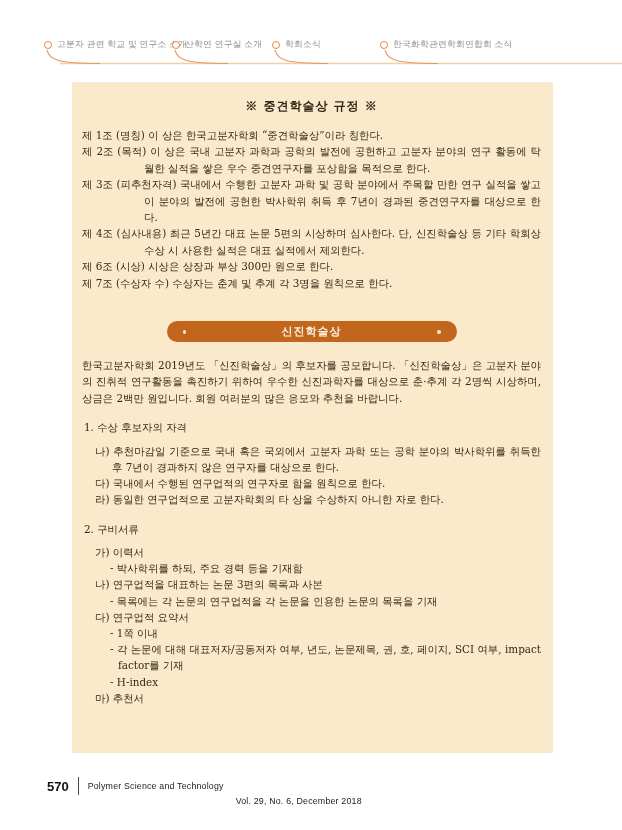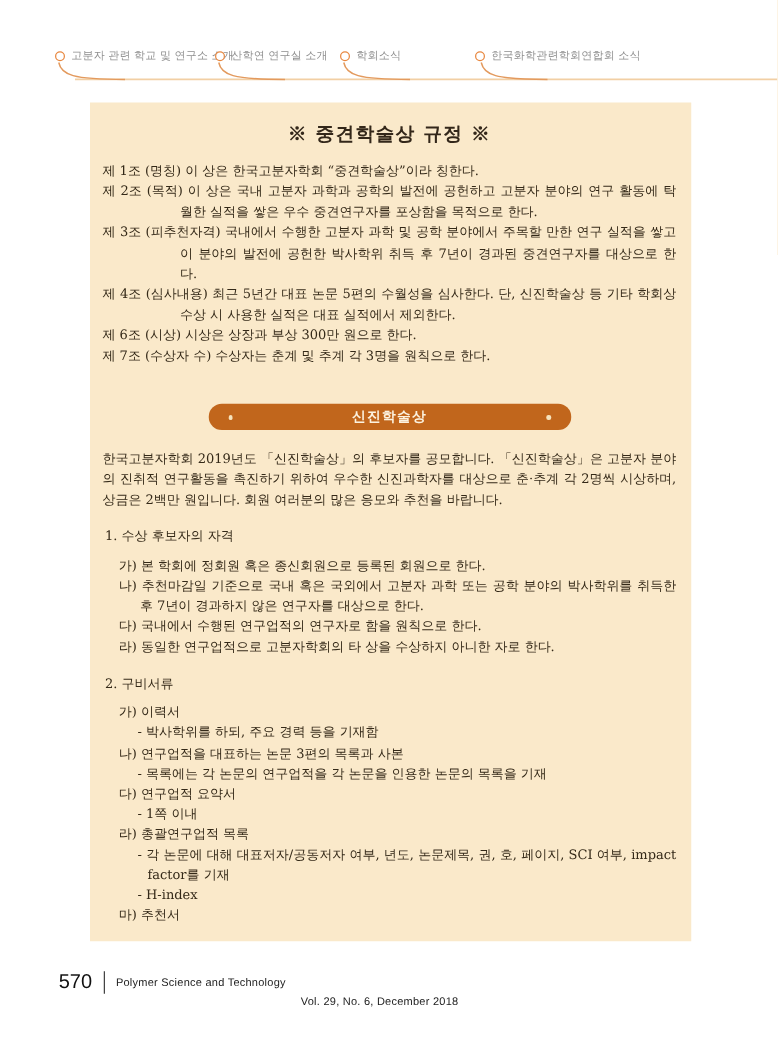--- a/index.html
+++ b/index.html
@@ -25,21 +25,21 @@
   .nav-item:nth-child(3){left:272px;}
   .nav-item:nth-child(4){left:380px;}
   .nav-deco{position:absolute;top:0;left:0;pointer-events:none;}
   
   .box{
     position:absolute;left:72px;top:82px;width:481px;height:671px;
     background:#fae9ca;box-sizing:border-box;
     padding:12px 12px 0 10px;
   }
   .reg-title{
-    text-align:center;font-weight:bold;font-size:15px;
+    text-align:center;font-weight:bold;font-size:12px;
     margin:4px 0 12px 0;letter-spacing:1px;color:#33271a;
   }
   .article{
     margin:0;padding-left:62px;text-indent:-62px;
     font-size:10.4px;line-height:16.4px;text-align:justify;
   }
   
   .banner{
     position:relative;width:290px;height:21px;margin:30px auto 15px auto;
     background:#c1661c;border-radius:12px;
@@ -70,21 +70,21 @@
   .sec-sub{
     margin:0 0 0 28px;padding-left:8px;text-indent:-8px;
     font-size:10.4px;line-height:16.2px;text-align:justify;
   }
   
   .footer{
     position:absolute;left:47px;top:776px;height:20px;
     display:flex;align-items:center;
     font-family:"Liberation Sans","DejaVu Sans",sans-serif;
   }
-  .footer-page{font-weight:normal;font-size:16px;color:#111;}
+  .footer-page{font-weight:bold;font-size:13px;color:#111;}
   .footer-sep{
     display:inline-block;width:1px;height:18px;background:#444;
     margin:0 9px 0 9px;
   }
   .footer-journal{font-size:8.8px;color:#222;letter-spacing:0.2px;}
   .footer-issue{font-size:8.8px;color:#222;margin-left:12px;letter-spacing:0.2px;margin-top:30px;}
 </style>
 </head>
 <body>
 
@@ -115,49 +115,47 @@
   <path d="M 385 50 C 387 60, 396 63.5, 438 63.5" stroke="#e39a5e" stroke-width="1.2" fill="none"></path>
 </svg>
 
 <div class="box">
 
   <p class="reg-title">※ 중견학술상 규정 ※</p>
 
   <p class="article">제 1조 (명칭) 이 상은 한국고분자학회 “중견학술상”이라 칭한다.</p>
   <p class="article">제 2조 (목적) 이 상은 국내 고분자 과학과 공학의 발전에 공헌하고 고분자 분야의 연구 활동에 탁월한 실적을 쌓은 우수 중견연구자를 포상함을 목적으로 한다.</p>
   <p class="article">제 3조 (피추천자격) 국내에서 수행한 고분자 과학 및 공학 분야에서 주목할 만한 연구 실적을 쌓고 이 분야의 발전에 공헌한 박사학위 취득 후 7년이 경과된 중견연구자를 대상으로 한다.</p>
-  <p class="article">제 4조 (심사내용) 최근 5년간 대표 논문 5편의 수월성을 심사한다. 단, 신진학술상 등 기타 학회상 수상 시 사용한 실적은 대표 실적에서 제외한다.</p>
+  <p class="article">제 4조 (심사내용) 최근 5년간 대표 논문 5편의 시상하며 심사한다. 단, 신진학술상 등 기타 학회상 수상 시 사용한 실적은 대표 실적에서 제외한다.</p>
   <p class="article">제 6조 (시상) 시상은 상장과 부상 300만 원으로 한다.</p>
   <p class="article">제 7조 (수상자 수) 수상자는 춘계 및 추계 각 3명을 원칙으로 한다.</p>
 
   <div class="banner">
     <span class="banner-dot left"></span>
     <span class="banner-label">신진학술상</span>
     <span class="banner-dot right"></span>
   </div>
 
   <p class="intro">한국고분자학회 2019년도 「신진학술상」의 후보자를 공모합니다. 「신진학술상」은 고분자 분야의 진취적 연구활동을 촉진하기 위하여 우수한 신진과학자를 대상으로 춘·추계 각 2명씩 시상하며, 상금은 2백만 원입니다. 회원 여러분의 많은 응모와 추천을 바랍니다.</p>
 
   <p class="sec-heading">1. 수상 후보자의 자격</p>
   <div class="sec-items">
-    <p class="sec-item">가) 본 학회에 정회원 혹은 종신회원으로 등록된 회원으로 한다.</p>
     <p class="sec-item">나) 추천마감일 기준으로 국내 혹은 국외에서 고분자 과학 또는 공학 분야의 박사학위를 취득한 후 7년이 경과하지 않은 연구자를 대상으로 한다.</p>
     <p class="sec-item">다) 국내에서 수행된 연구업적의 연구자로 함을 원칙으로 한다.</p>
     <p class="sec-item">라) 동일한 연구업적으로 고분자학회의 타 상을 수상하지 아니한 자로 한다.</p>
   </div>
 
   <p class="sec-heading">2. 구비서류</p>
   <div class="sec-items">
     <p class="sec-item">가) 이력서</p>
     <p class="sec-sub">- 박사학위를 하되, 주요 경력 등을 기재함</p>
     <p class="sec-item">나) 연구업적을 대표하는 논문 3편의 목록과 사본</p>
     <p class="sec-sub">- 목록에는 각 논문의 연구업적을 각 논문을 인용한 논문의 목록을 기재</p>
     <p class="sec-item">다) 연구업적 요약서</p>
     <p class="sec-sub">- 1쪽 이내</p>
-    <p class="sec-item">라) 총괄연구업적 목록</p>
     <p class="sec-sub">- 각 논문에 대해 대표저자/공동저자 여부, 년도, 논문제목, 권, 호, 페이지, SCI 여부, impact factor를 기재</p>
     <p class="sec-sub">- H-index</p>
     <p class="sec-item">마) 추천서</p>
 
   </div>
 </div>
 
 <div class="footer">
   <span class="footer-page">570</span>
   <span class="footer-sep"></span>

